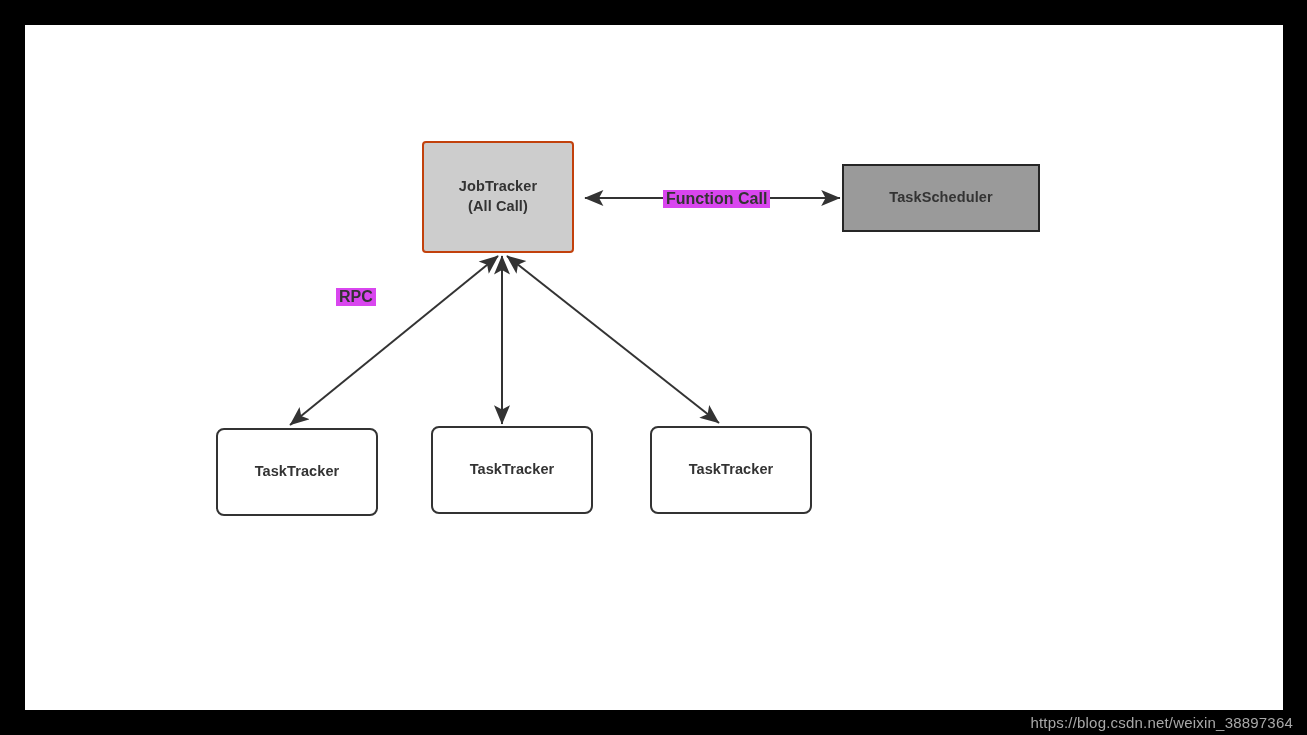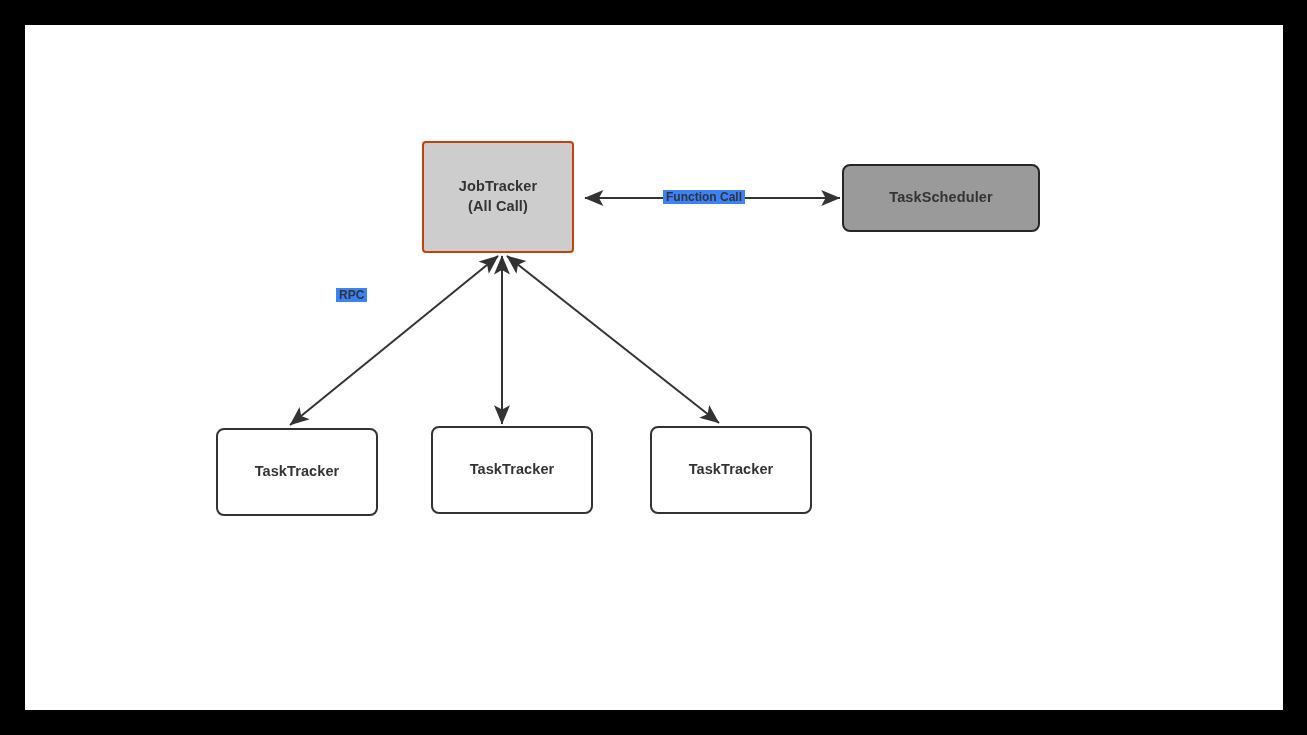--- a/index.html
+++ b/index.html
@@ -65,43 +65,43 @@
     border-radius: 4px;
   }
 
   .node-taskscheduler {
     left: 842px;
     top: 164px;
     width: 198px;
     height: 68px;
     background: #9a9a9a;
     border: 2px solid #262626;
-    border-radius: 8px;
+    border-radius: 0px;
   }
 
   .node-tasktracker {
     width: 162px;
     height: 88px;
     background: #ffffff;
     border: 2px solid #333333;
     border-radius: 8px;
   }
 
   .tt-1 { left: 216px; top: 428px; }
   .tt-2 { left: 431px; top: 426px; }
   .tt-3 { left: 650px; top: 426px; }
 
   
   .edge-label {
     position: absolute;
     color: #333333;
     font-weight: bold;
-    font-size: 12px;
+    font-size: 16px;
     white-space: nowrap;
-    background: #3b82f6;
+    background: #d946ef;
     padding: 0 3px;
   }
 
   .label-function-call {
     left: 663px;
     top: 190px;
   }
 
   .label-rpc {
     left: 336px;
@@ -165,14 +165,15 @@
   </div>
 
   <div class="node node-tasktracker tt-3">
     <span>TaskTracker</span>
   </div>
 
   <div class="edge-label label-function-call">Function Call</div>
 
   <div class="edge-label label-rpc">RPC</div>
 
+  <div class="watermark">https://blog.csdn.net/weixin_38897364</div>
 
 </div>
 
 </body></html>

